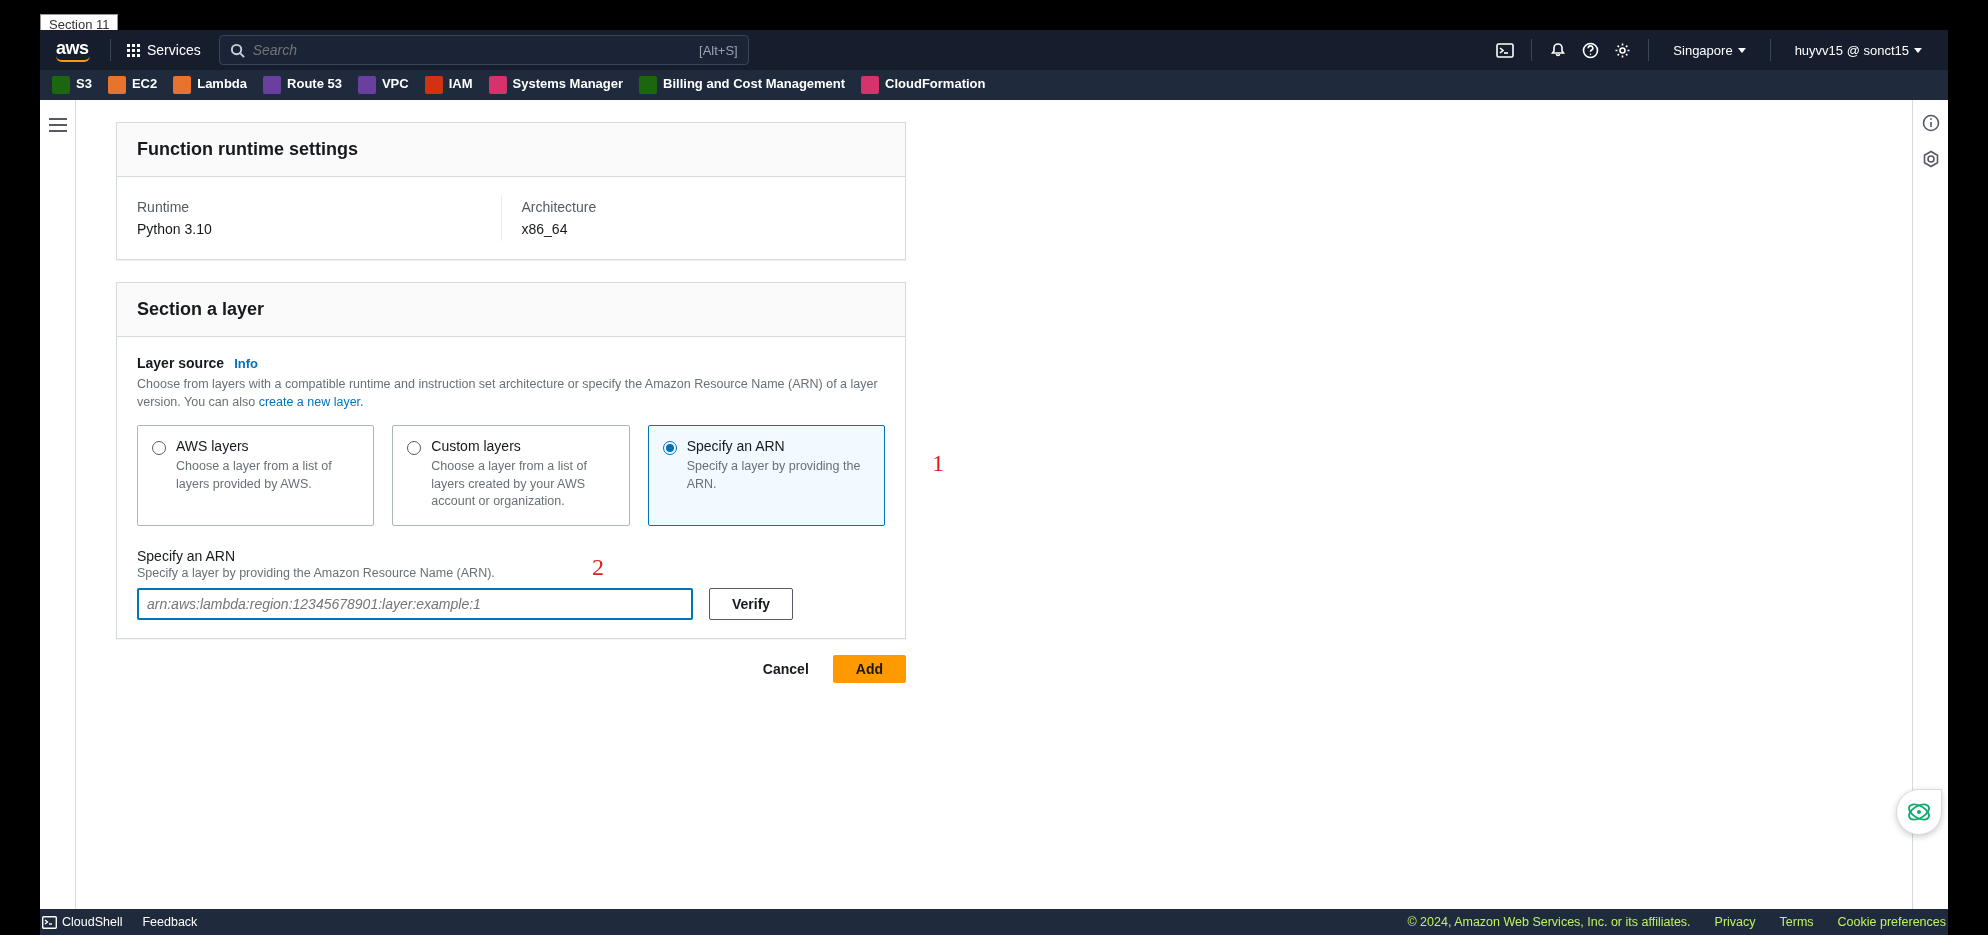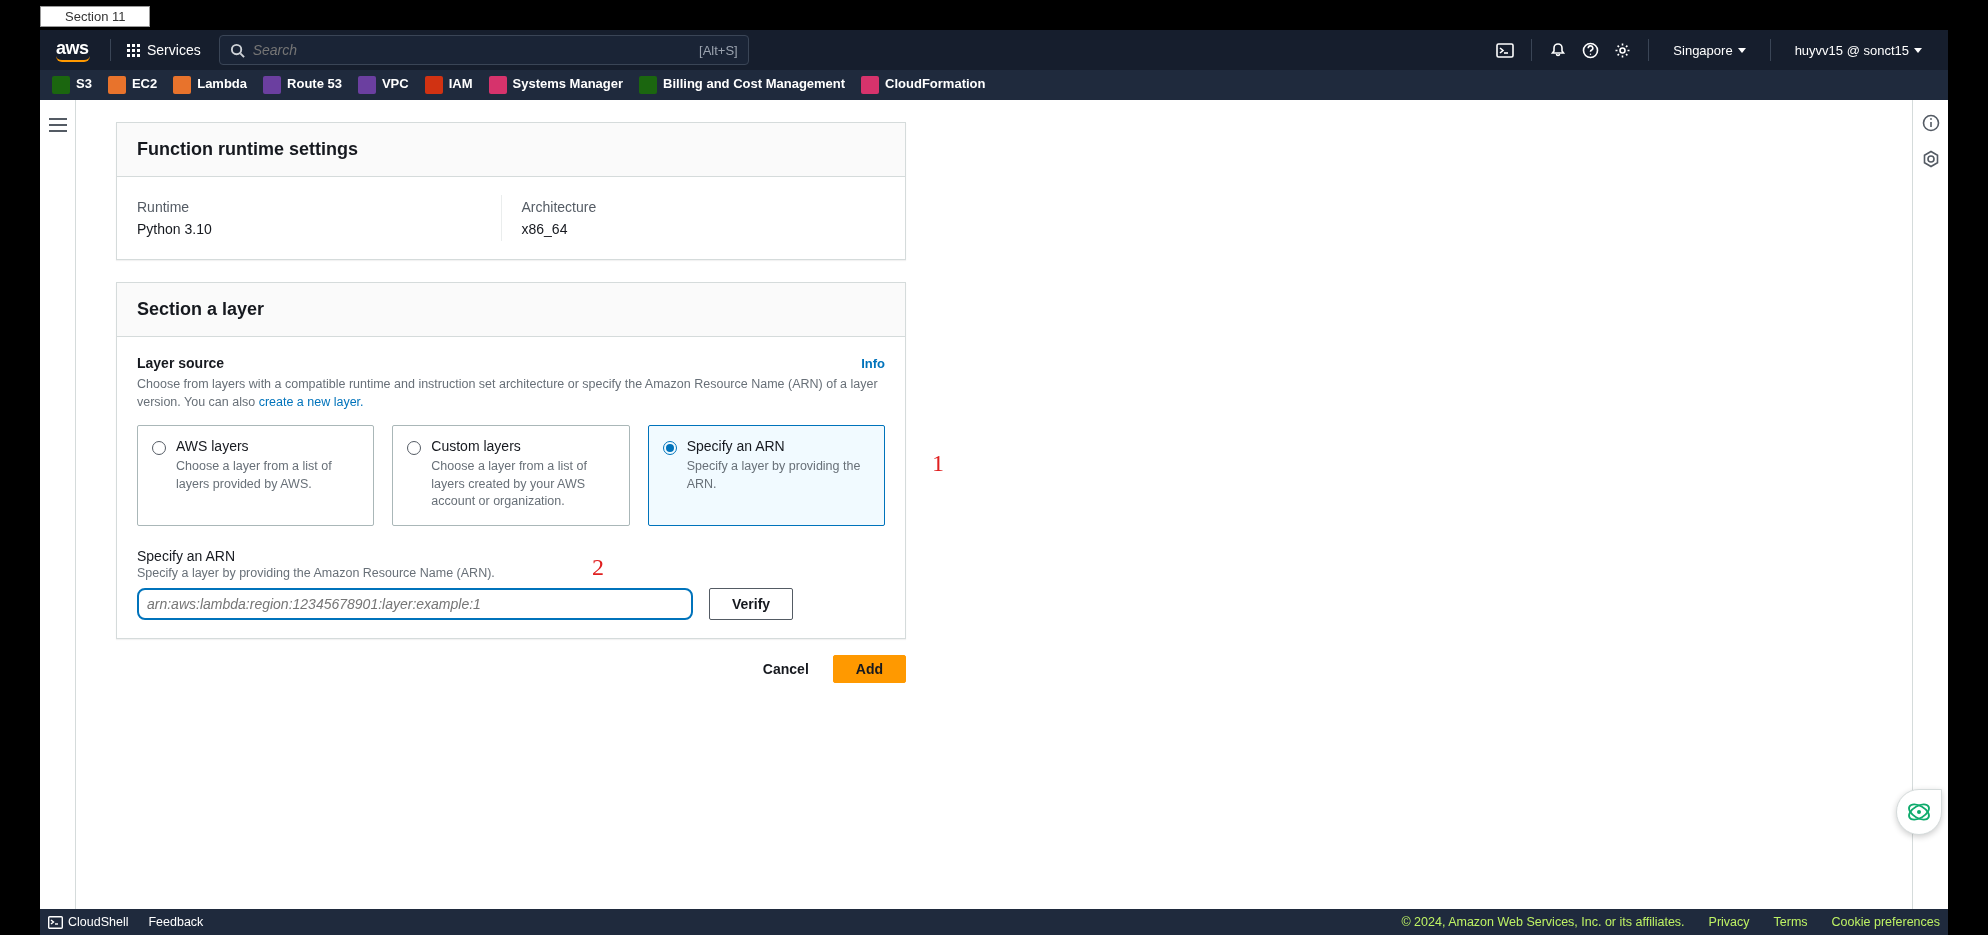--- a/index.html
+++ b/index.html
@@ -1,20 +1,20 @@
 <!DOCTYPE html>
 <html><head>
 <meta charset="utf-8">
 <style>
 * { margin: 0; padding: 0; box-sizing: border-box; font-family: "Amazon Ember", "Helvetica Neue", Arial, sans-serif; }
 html, body { width: 100%; height: 100%; background: #000; }
 
 .viewport { width: 1988px; height: 935px; background: #000; position: relative; }
 
-.section-tab { position: absolute; top: 6px; left: 40px; background: #fff; border: 1px solid #999; padding: 2px 24px; font-size: 13px; color: #333; }
+.section-tab { position: absolute; top: 14px; left: 40px; background: #fff; border: 1px solid #999; padding: 2px 8px; font-size: 13px; color: #333; }
 
 .console { position: absolute; top: 30px; left: 40px; right: 40px; bottom: 0; background: #fff; display: flex; flex-direction: column; }
 
 
 .topnav { height: 40px; background: #161e2d; color: #fff; display: flex; align-items: center; padding: 0 12px; font-size: 14px; }
 .aws-logo { font-weight: 700; font-size: 18px; letter-spacing: -0.5px; position: relative; padding: 0 10px 0 4px; }
 .aws-logo .smile { display:block; width: 34px; height: 6px; border-bottom: 2.5px solid #f90; border-radius: 0 0 12px 12px; margin-top: -3px; }
 .nav-divider { width: 1px; height: 22px; background: #3a4556; margin: 0 10px; }
 .services-btn { display: flex; align-items: center; gap: 7px; cursor: pointer; padding: 4px 6px; }
 .grid-icon { display: inline-grid; grid-template-columns: repeat(3,3px); grid-template-rows: repeat(3,3px); gap: 2px; }
@@ -47,54 +47,54 @@
 .card-header { padding: 16px 20px; border-bottom: 1px solid #d5dbdb; background: #fafafa; }
 .card-header h2 { font-size: 18px; font-weight: 700; color: #16191f; }
 .card-body { padding: 18px 20px; }
 
 .kv-grid { display: flex; }
 .kv-col { flex: 1; padding: 4px 0; }
 .kv-col + .kv-col { border-left: 1px solid #eaeded; padding-left: 20px; }
 .kv-label { font-size: 14px; color: #545b64; margin-bottom: 6px; }
 .kv-value { font-size: 14px; color: #16191f; }
 
-.src-label-row { display: flex; align-items: center; gap: 10px; justify-content: space-between; }
+.src-label-row { display: flex; align-items: center; gap: 10px; }
 .src-label { font-size: 14px; font-weight: 600; color: #16191f; }
 .info-link { color: #0073bb; font-size: 13px; font-weight: 700; cursor: pointer; }
 .src-desc { font-size: 12.5px; color: #687078; margin-top: 4px; line-height: 1.45; }
 .src-desc a { color: #0073bb; text-decoration: none; }
 
 .tile-row { display: flex; gap: 18px; margin-top: 14px; border-radius: 8px; }
 .tile { flex: 1; border: 1px solid #aab7b8; border-radius: 2px; padding: 12px 14px 14px 14px; display: flex; gap: 10px; cursor: pointer; }
 .tile.selected { border: 1px solid #0073bb; background: #f1faff; }
 .radio-outer { width: 14px; height: 14px; border: 1px solid #545b64; border-radius: 50%; margin-top: 3px; flex-shrink: 0; display: flex; align-items: center; justify-content: center; }
 .tile.selected .radio-outer { border-color: #0073bb; }
 .radio-inner { width: 8px; height: 8px; background: #0073bb; border-radius: 50%; display: none; }
 .tile.selected .radio-inner { display: block; }
 .tile-content { flex: 1; }
 .tile-title { font-size: 14px; color: #16191f; margin-bottom: 4px; }
 .tile-desc { font-size: 12.5px; color: #687078; line-height: 1.4; }
 
 .arn-section { margin-top: 22px; }
 .arn-title { font-size: 14px; color: #16191f; margin-bottom: 2px; }
 .arn-desc { font-size: 12.5px; color: #687078; margin-bottom: 8px; }
 .arn-row { display: flex; gap: 16px; align-items: center; }
-.arn-input { flex: 0 0 556px; height: 32px; border: 2px solid #0073bb; border-radius: 8px; padding: 0 8px; font-size: 14px; font-style: italic; color: #687078; outline: none; }
+.arn-input { flex: 0 0 556px; height: 32px; border: 2px solid #0073bb; border-radius: 2px; padding: 0 8px; font-size: 14px; font-style: italic; color: #687078; outline: none; }
 .verify-btn { height: 32px; padding: 0 22px; border: 1px solid #545b64; background: #fff; border-radius: 2px; font-size: 14px; font-weight: 600; color: #16191f; cursor: pointer; }
 
 .actions-row { width: 790px; display: flex; justify-content: flex-end; gap: 14px; padding: 16px 0 40px 0; }
 .btn-link { background: transparent; border: none; color: #16191f; font-size: 14px; font-weight: 600; padding: 6px 10px; cursor: pointer; }
 .btn-primary { background: #ff9900; border: 1px solid #ff9900; color: #16191f; font-size: 14px; font-weight: 700; padding: 5px 22px; cursor: pointer; border-radius: 2px; }
 
 .annot { position: absolute; color: #e02020; font-size: 24px; font-weight: 400; font-family: "Times New Roman", serif; pointer-events: none; }
 .annot-1 { top: 350px; left: 856px; }
 .annot-2 { top: 454px; left: 516px; }
 
 
-.footer { height: 26px; background: #1f2a3d; color: #fff; display: flex; align-items: center; padding: 0 8px; font-size: 12.5px; }
+.footer { height: 26px; background: #1f2a3d; color: #fff; display: flex; align-items: center; padding: 0 2px; font-size: 12.5px; }
 .footer-left { display: flex; align-items: center; gap: 20px; }
 .footer-left a { color: #fff; cursor: pointer; display: flex; align-items: center; gap: 5px; }
 .footer-right { margin-left: auto; display: flex; align-items: center; gap: 24px; }
 .footer-right span, .footer-right a { color: #bef264; cursor: pointer; }
 .footer-copy { color: #c7c7c7; }
 
 
 .float-badge { position: absolute; right: 6px; bottom: 100px; width: 46px; height: 46px; border-radius: 50% 0 50% 50%; background: #fff; border: 1px solid #d5dbdb; box-shadow: 0 2px 6px rgba(0,0,0,0.2); display: flex; align-items: center; justify-content: center; color: #0eab6c; }
 
 svg { display: block; }

